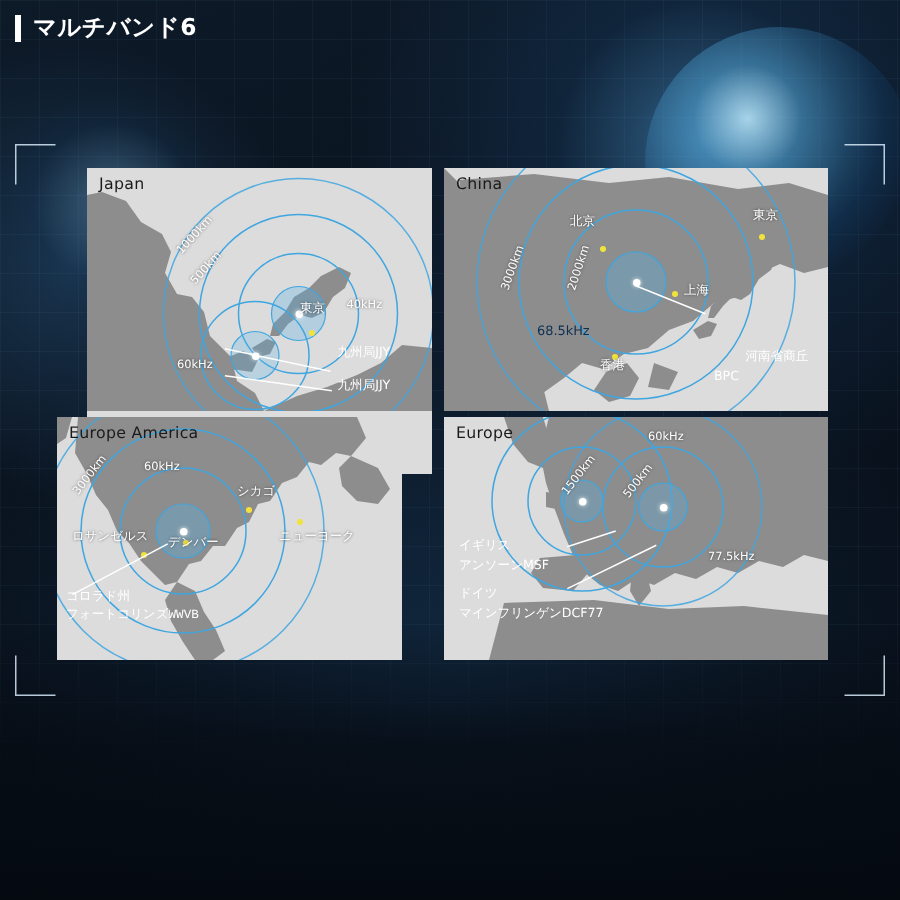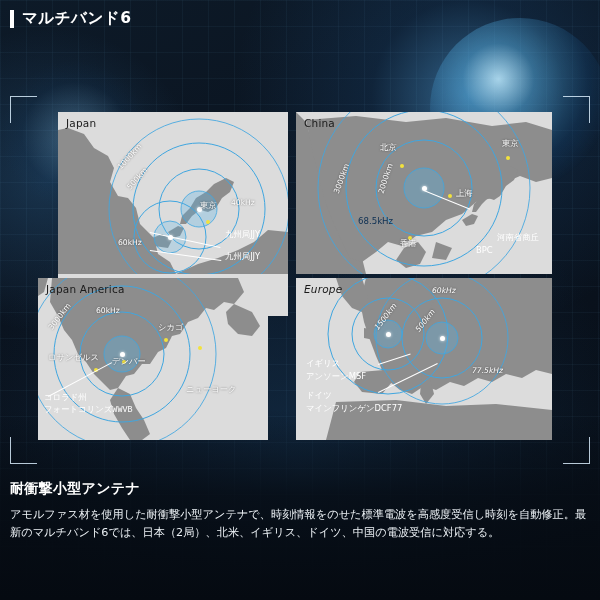--- a/index.html
+++ b/index.html
@@ -133,21 +133,21 @@
     font-size: 10.5px;
     color: #1a1a1a;
     font-weight: normal;
     letter-spacing: 0.2px;
   }
   .panel svg { position: absolute; left: 0; top: 0; }
 
   #panel-japan   { left: 38px;  top: 112px; width: 230px; height: 204px; margin-left: 20px; }
   #panel-china   { left: 296px; top: 112px; width: 256px; height: 162px; }
   #panel-na      { left: 38px;  top: 278px; width: 230px; height: 162px; }
-  #panel-europe  { left: 296px; top: 278px; width: 256px; height: 162px; font-style: italic; }
+  #panel-europe  { left: 296px; top: 278px; width: 256px; height: 162px; }
 
   .label {
     position: absolute;
     font-size: 8.3px;
     color: #101010;
     white-space: nowrap;
     line-height: 1.25;
   }
   .label.white {
     color: #ffffff;
@@ -323,30 +323,30 @@
       <path fill="#8d8d8d" d="M196,26 L214,34 L222,48 L214,58 L200,56 L190,46 L188,34 Z"></path>
 
       <path fill="#8d8d8d" d="M0,0 L10,0 L6,14 L0,18 Z"></path>
 
       <circle cx="84" cy="76" r="18" fill="#55b4e8" fill-opacity="0.32" stroke="#3fa6e0" stroke-width="0.8"></circle>
       <circle cx="84" cy="76" r="42" fill="none" stroke="#3fa6e0" stroke-width="1"></circle>
       <circle cx="84" cy="76" r="68" fill="none" stroke="#3fa6e0" stroke-width="1"></circle>
       <circle cx="84" cy="76" r="94" fill="none" stroke="#3fa6e0" stroke-width="1" stroke-opacity="0.85"></circle>
     </svg>
 
-    <div class="panel-title">Japan America</div>
+    <div class="panel-title">Europe America</div>
 
     <span class="ring-label" style="left:6px; top:34px; transform:rotate(-52deg);">3000km</span>
     <span class="ring-label" style="left:58px; top:28px;">60kHz</span>
 
     <span class="station-dot" style="left:82px; top:74px;"></span>
     <span class="city-dot" style="left:126px; top:60px;"></span>
     <span class="label white" style="left:120px; top:44px;">シカゴ</span>
     <span class="city-dot" style="left:160px; top:68px;"></span>
-    <span class="label white" style="left:148px; top:74px;margin-top:32px;">ニューヨーク</span>
+    <span class="label white" style="left:148px; top:74px;">ニューヨーク</span>
     <span class="city-dot" style="left:56px; top:90px;"></span>
     <span class="label white" style="left:10px; top:74px;">ロサンゼルス</span>
     <span class="city-dot" style="left:84px; top:82px;"></span>
     <span class="label white" style="left:74px; top:78px;">デンバー</span>
   </div>
 
   <span class="leader" style="left:48px; top:396px; width:72px; transform:rotate(-28deg);"></span>
   <span class="callout" style="left:44px; top:392px;">コロラド州</span>
   <span class="callout" style="left:44px; top:405px;font-family:Liberation Mono, monospace;">フォートコリンズWWVB</span>
 
@@ -387,18 +387,14 @@
     <span class="station-dot" style="left:144px; top:58px;"></span>
   </div>
 
   <span class="leader" style="left:378px; top:364px; width:34px; transform:rotate(-18deg);"></span>
   <span class="leader" style="left:378px; top:392px; width:66px; transform:rotate(-26deg);"></span>
   <span class="callout" style="left:306px; top:358px;">イギリス</span>
   <span class="callout" style="left:306px; top:371px;">アンソーンMSF</span>
   <span class="callout" style="left:306px; top:390px;">ドイツ</span>
   <span class="callout" style="left:306px; top:403px;">マインフリンゲンDCF77</span>
 
-  <div class="footer">
-    <div class="footer-title">耐衝撃小型アンテナ</div>
-    <div class="footer-body">アモルファス材を使用した耐衝撃小型アンテナで、時刻情報をのせた標準電波を高感度受信し時刻を自動修正。最新のマルチバンド6では、日本（2局）、北米、イギリス、ドイツ、中国の電波受信に対応する。</div>
-  </div>
 
 </div>
 
 </body></html>

